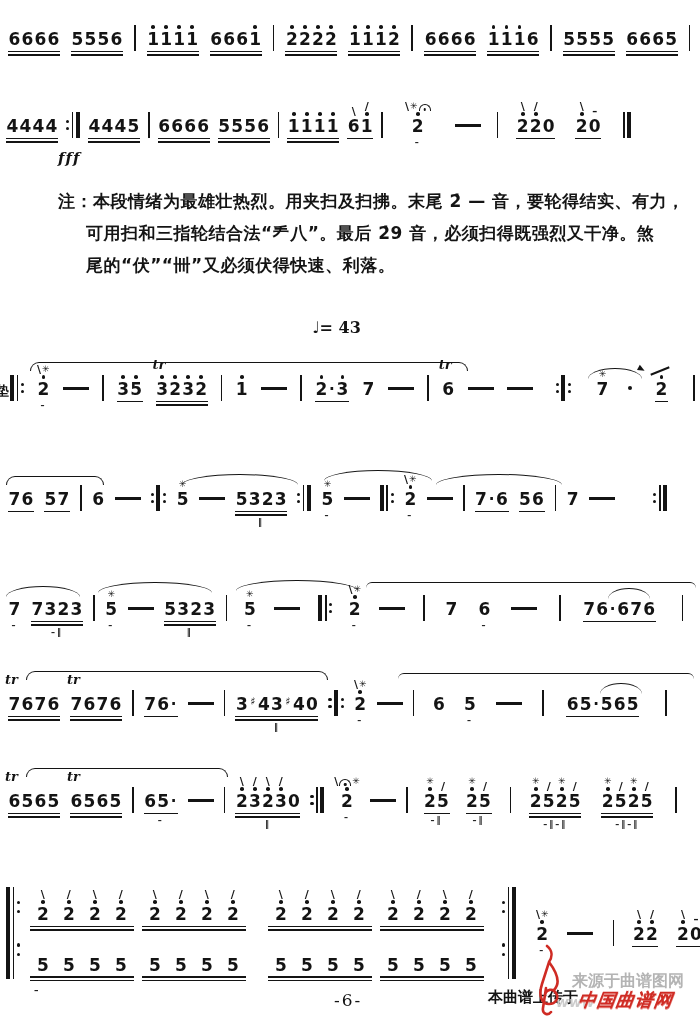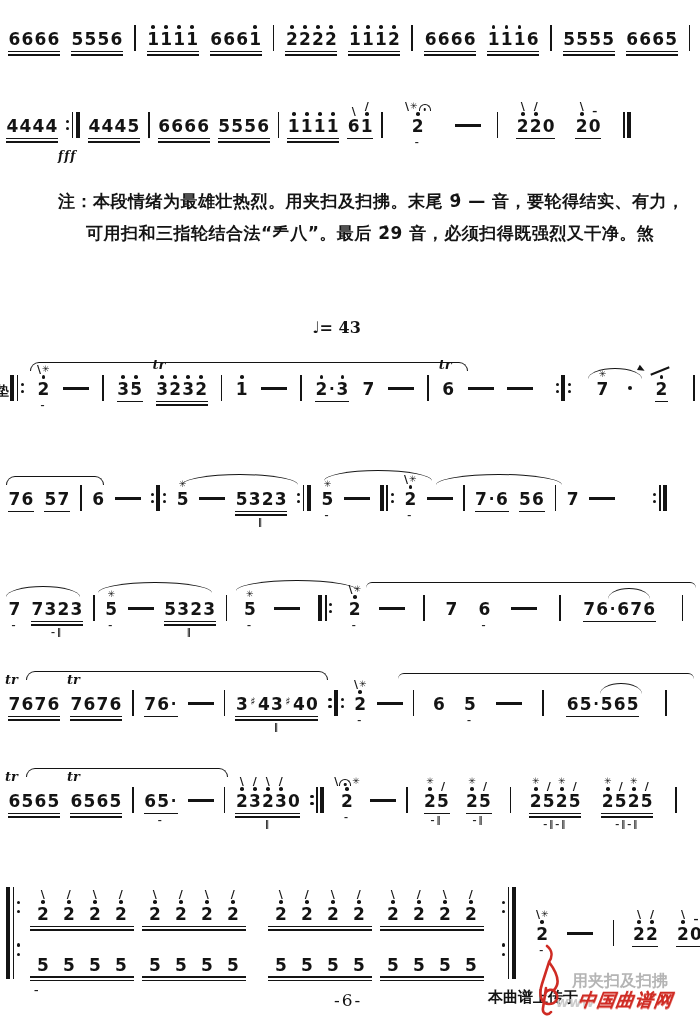--- a/index.html
+++ b/index.html
@@ -35,21 +35,21 @@
 .pdot{width:4px;height:4px;background:#141414;border-radius:50%;margin-top:26px}
 .blk{display:inline-flex;flex-direction:column;gap:5px}
 .brow{display:flex;gap:8px}
 .twrap{display:flex;gap:10px}
 .arc{position:absolute;height:10px;border-top:1.7px solid #141414;border-radius:50% 50% 0 0/100% 100% 0 0}
 .arc.hk{border-left:1.7px solid #141414;border-right:1.7px solid #141414;height:8px;border-radius:10px 10px 0 0}
 .arc.fl{height:5px;border-radius:8px 8px 0 0}
 .tick{position:absolute;width:20px;border-top:2px solid #141414;transform:rotate(-22deg)}
 .ah{position:absolute;right:-3px;top:-3px;width:0;height:0;border-left:7px solid #141414;border-top:3.5px solid transparent;border-bottom:3.5px solid transparent;transform:rotate(28deg)}
 .mlabel{position:absolute;white-space:nowrap}
-.fff{font-style:italic;font-weight:800;font-size:12px;font-family:"DejaVu Serif",serif;letter-spacing:1px}
+.fff{font-style:italic;font-weight:800;font-size:15px;font-family:"DejaVu Serif",serif;letter-spacing:1px}
 .ch{font-weight:700;font-size:13px}
 .tiny{font-size:9px;font-weight:700}
 
 .noteline{position:absolute;font-weight:700;font-size:17px;letter-spacing:.5px;white-space:nowrap}
 .nl1{left:58px;top:190px}.nl2{left:86px;top:222px}.nl3{left:86px;top:254px}
 .hdr{position:absolute;left:14px;top:318px;font-weight:800;font-size:18px}
 .tempo{position:absolute;left:312px;top:318px;font-weight:700;font-size:16px;font-family:"DejaVu Serif",serif}
 
 .pagenum{position:absolute;left:334px;top:990px;font-size:17px;letter-spacing:2px;font-family:"DejaVu Serif",serif}
 .upload{position:absolute;left:488px;top:988px;font-weight:700;font-size:15px}
@@ -1940,28 +1940,29 @@
                 <span class="dg">0</span>
               </span>
             </span>
             <span class="ulb"></span>
           </span>
         </span>
         <div class="mlabel tiny" style="left: 34px; top: 100px;">–</div>
       </div>
     </div>
 
-  <div class="noteline nl1">注：本段情绪为最雄壮热烈。用夹扫及扫拂。末尾 9̇ — 音，要轮得结实、有力，</div>
+  <div class="noteline nl1">注：本段情绪为最雄壮热烈。用夹扫及扫拂。末尾 2̇ — 音，要轮得结实、有力，</div>
   <div class="noteline nl2">可用扫和三指轮结合法“龵八”。最后 2̇9 音，必须扫得既强烈又干净。煞</div>
+  <div class="noteline nl3">尾的“伏”“卌”又必须伏得快速、利落。</div>
 
   <div class="tempo">♩= 43</div>
 
   <div class="pagenum">-6-</div>
   <div class="upload">本曲谱上传于</div>
-  <div class="wmgray">用夹扫及扫拂</div>
+  <div class="wmgray">来源于曲谱图网</div>
   <div class="url">www</div>
   <div class="site">中国曲谱网</div>
 
   <div class="clef">
     <svg width="34" height="74" viewBox="0 0 34 74">
       <path d="M17 2 C22 6 23 12 19 18 L12 40 C8 52 12 60 19 60 C26 60 29 54 26 49 C23 44 16 45 15 51 M19 18 C28 30 30 40 24 46 M16 44 L13 64 C12 70 18 72 21 68" fill="none" stroke="#cf2b24" stroke-width="2.6" stroke-linecap="round"></path>
     </svg>
   </div>
 </div>
 

